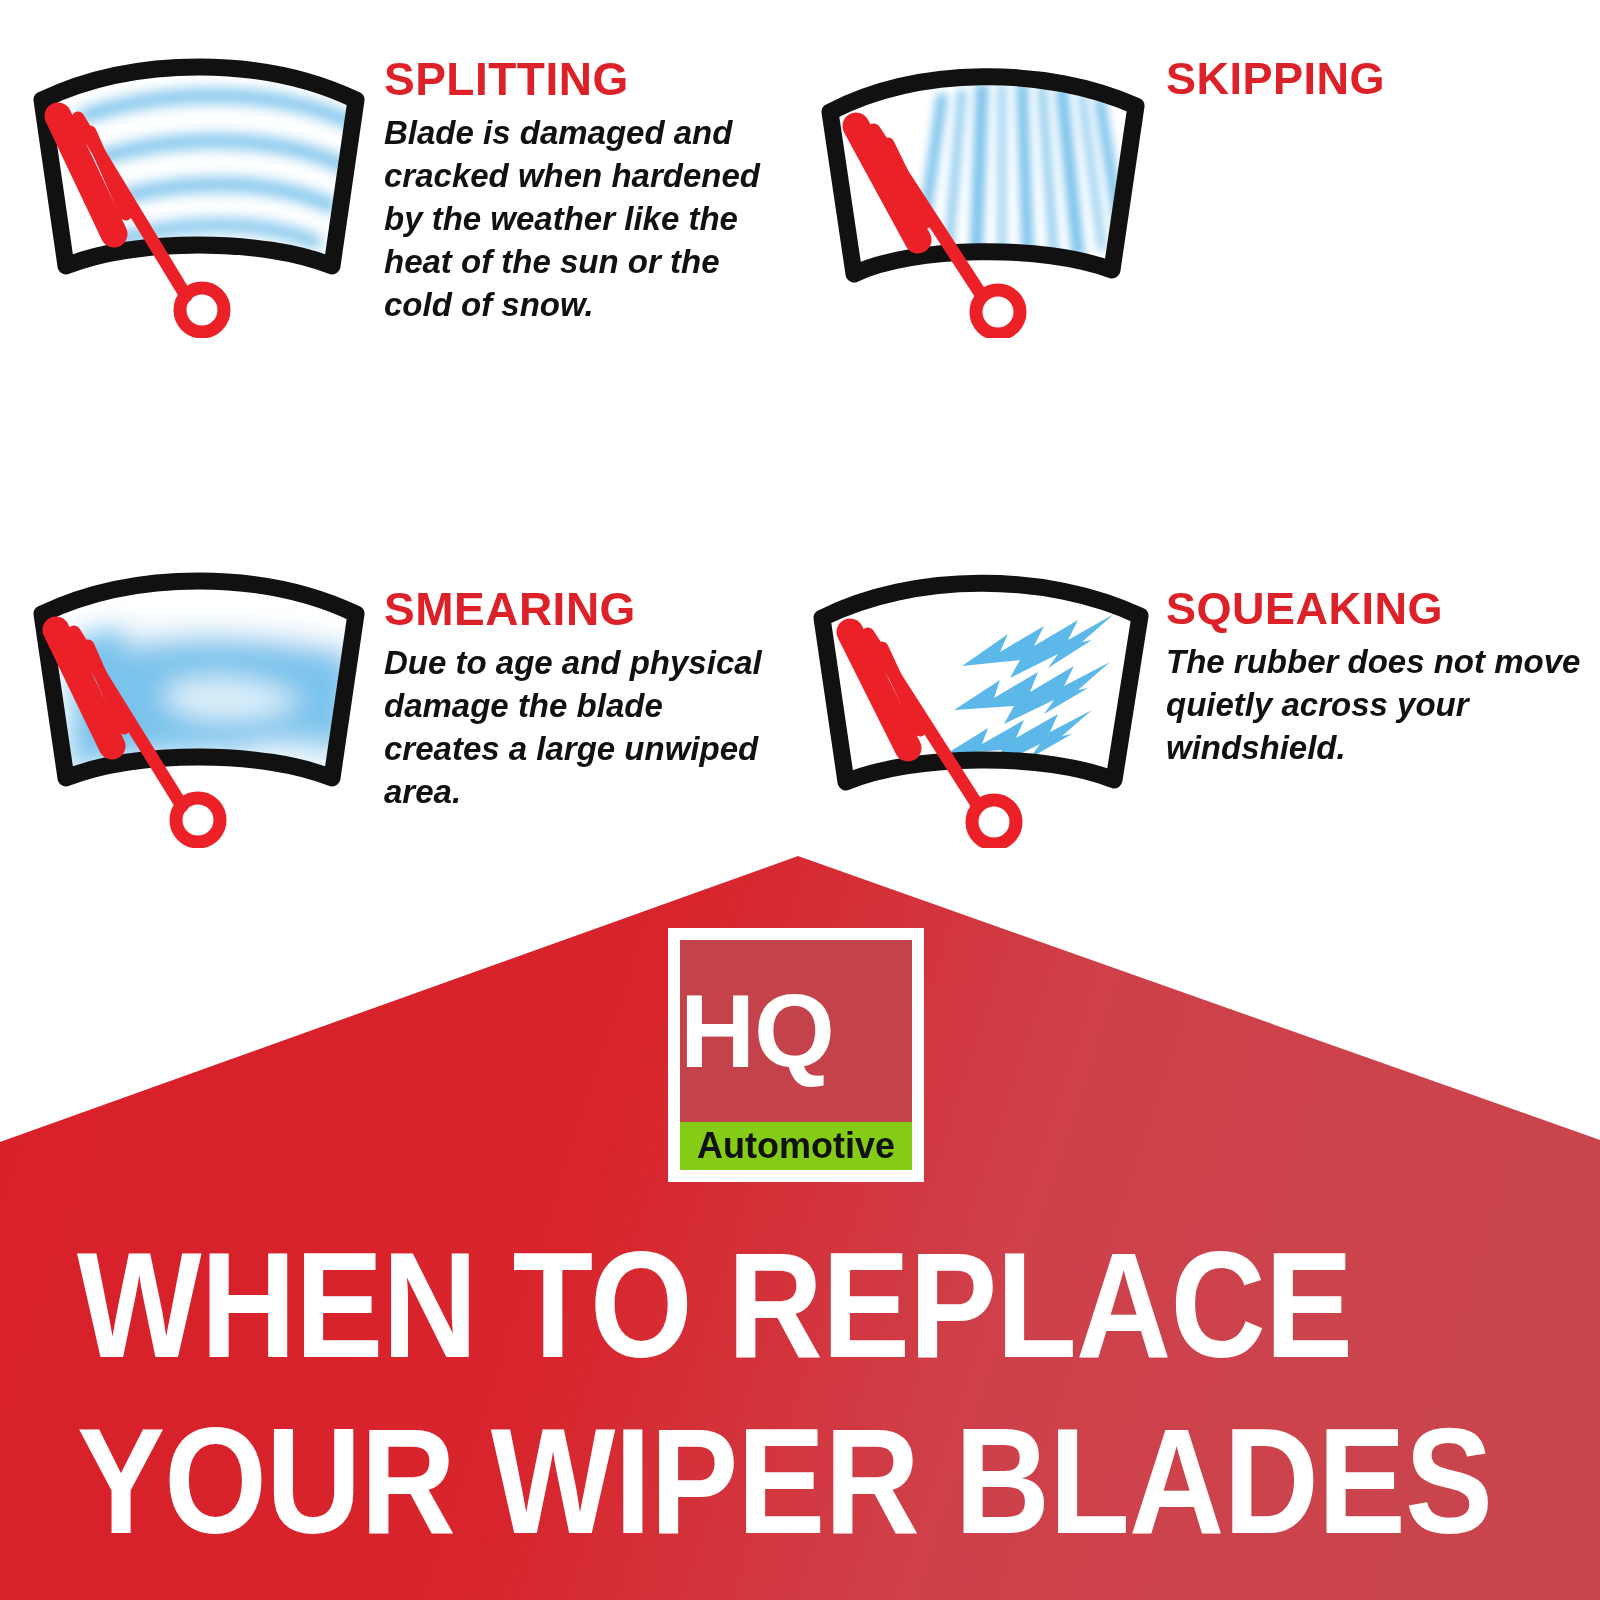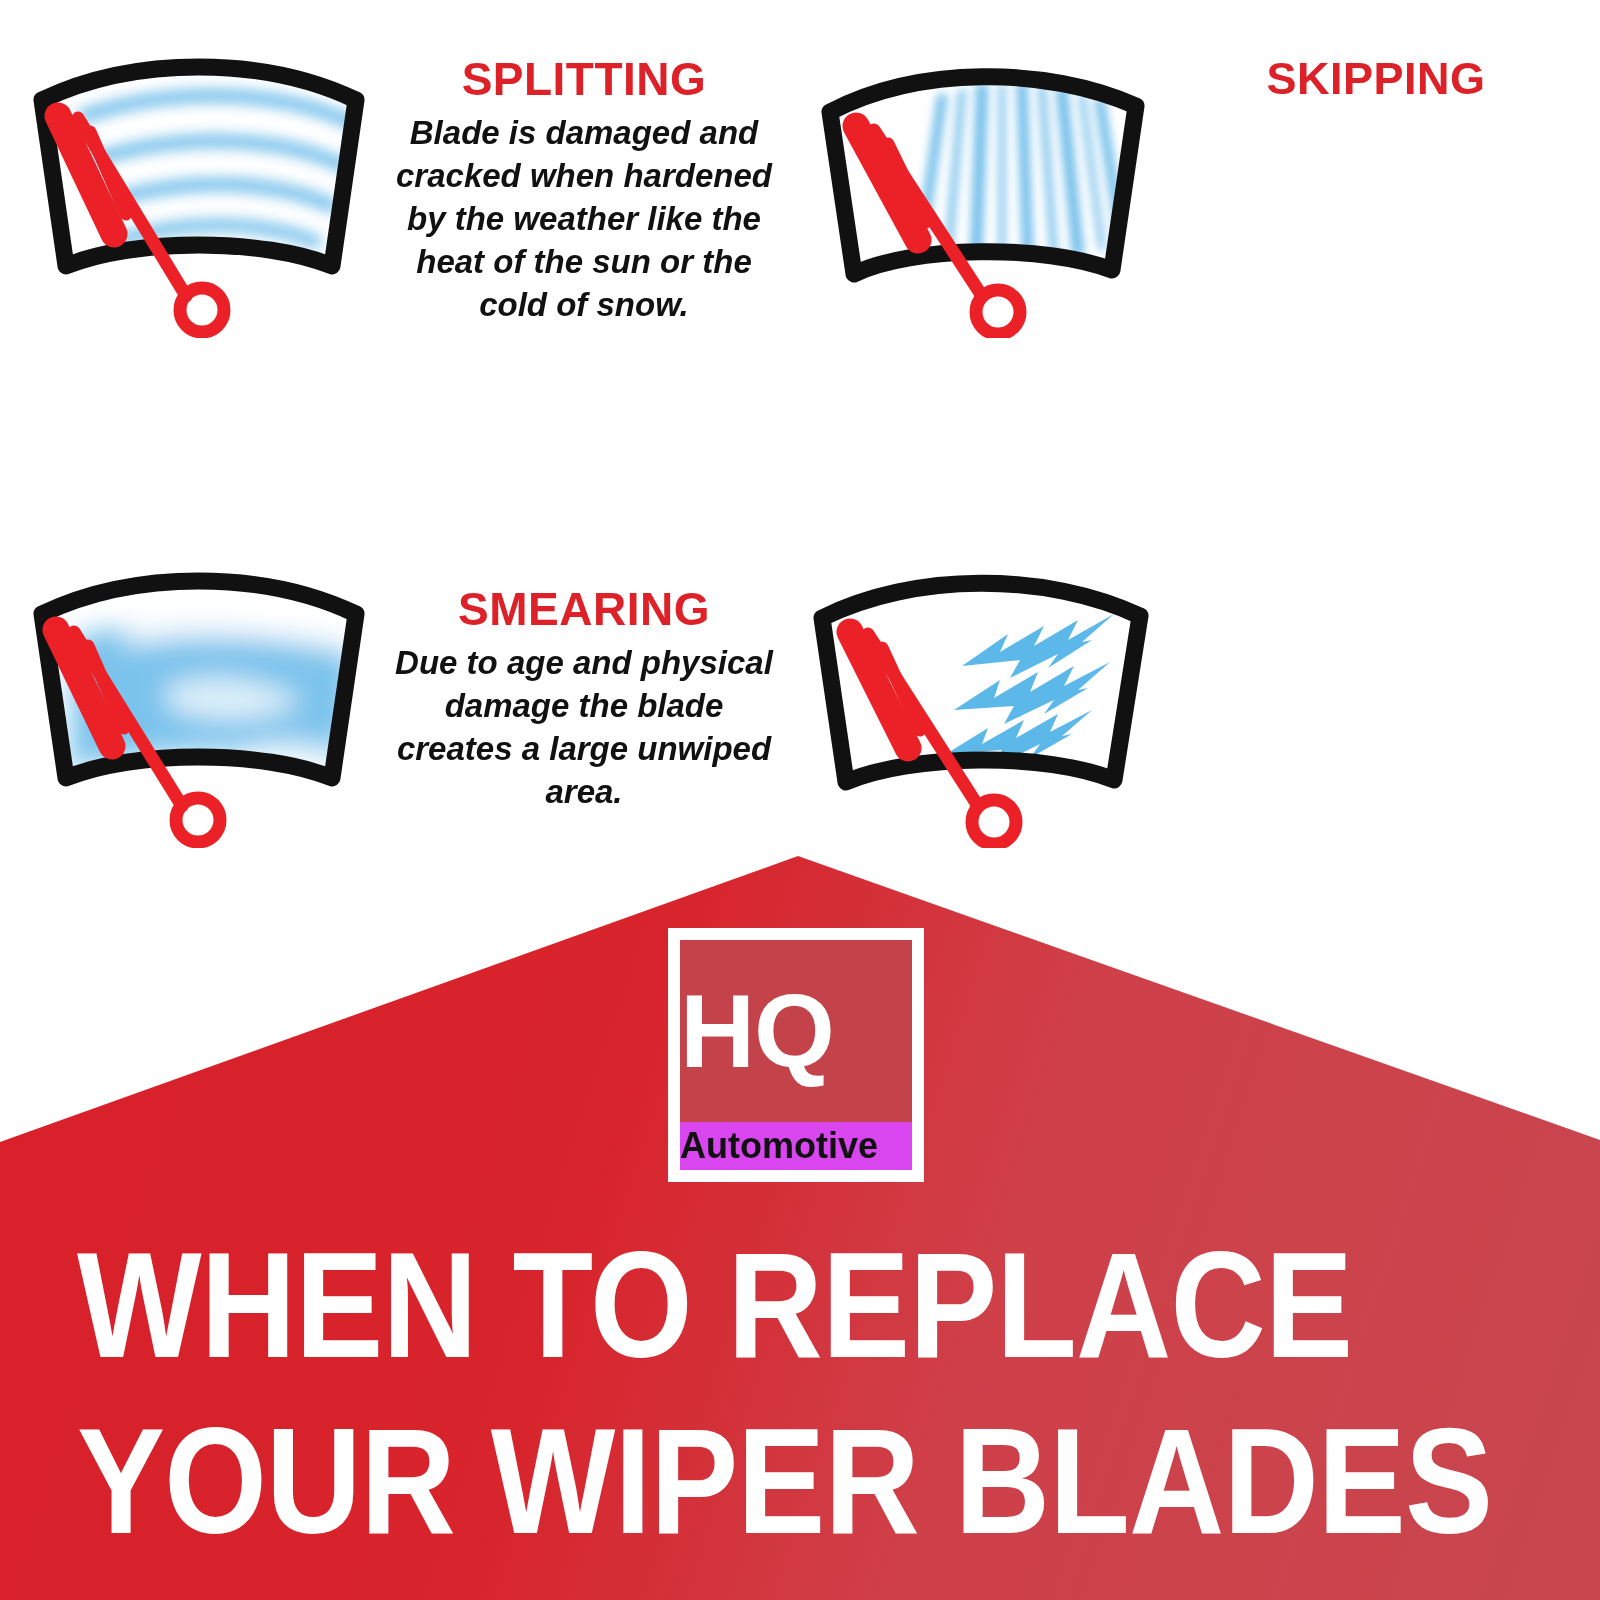--- a/index.html
+++ b/index.html
@@ -23,21 +23,20 @@
     flex-direction: row;
     align-items: flex-start;
   }
   .card-icon {
     flex: 0 0 auto;
     width: 370px;
     height: 300px;
   }
   .card-text {
     flex: 1 1 auto;
-    text-align: center;
     padding-top: 18px;
   }
   .card-title {
     color: #DC2128;
     font-weight: bold;
     font-size: 46px;
     letter-spacing: 0.5px;
     line-height: 1.0;
     margin: 0 0 10px 0;
     font-family: "Liberation Sans", sans-serif;
@@ -105,23 +104,24 @@
     color: #ffffff;
     font-weight: bold;
     font-size: 104px;
     line-height: 1;
     letter-spacing: -1px;
     font-family: "Liberation Sans", sans-serif;
   }
   #logo-sub {
     width: 100%;
     height: 48px;
-    background: #d946ef;
+    background: #84cc16;
     display: flex;
     align-items: center;
+    justify-content: center;
     box-sizing: border-box;
   }
   #logo-sub span {
     color: #111111;
     font-weight: bold;
     font-size: 36px;
     line-height: 1;
     font-family: "Liberation Sans", sans-serif;
   }
 
@@ -274,20 +274,24 @@
         </g>
         <path d="M26 70 C118 24 250 24 344 68 L318 232 C250 204 116 206 50 234 Z" fill="none" stroke="#111111" stroke-width="17" stroke-linejoin="round"></path>
         <g stroke="#EC2027" fill="none" stroke-linecap="round" stroke-linejoin="round">
           <path d="M72 86 L182 258" stroke-width="13"></path>
           <path d="M54 84 L112 200" stroke-width="27"></path>
           <path d="M86 100 L124 182" stroke-width="13"></path>
         </g>
         <circle cx="198" cy="274" r="22" fill="none" stroke="#EC2027" stroke-width="13"></circle>
       </svg>
     </div>
+    <div class="card-text">
+      <h2 class="card-title">SQUEAKING</h2>
+      <p class="card-body">The rubber does not move quietly across your windshield.</p>
+    </div>
   </div>
 
   <div id="banner"></div>
 
   <div id="logo">
     <div id="logo-inner">
       <span id="logo-hq">HQ</span>
     </div>
     <div id="logo-sub">
       <span>Automotive</span>

